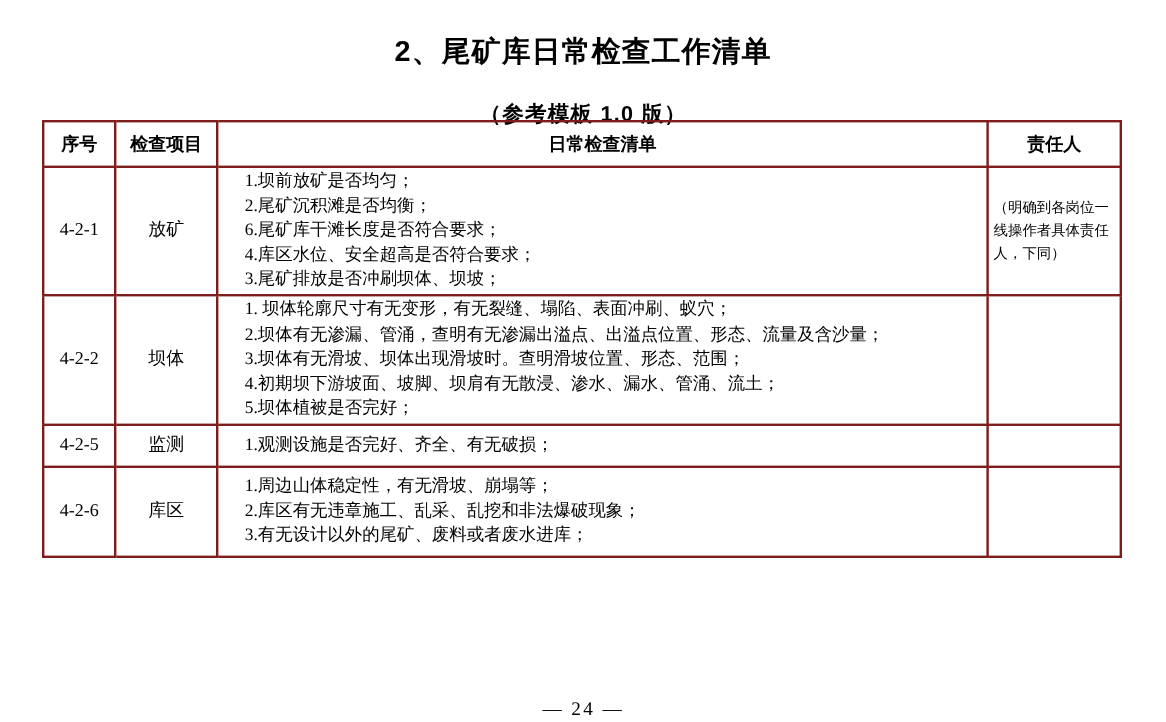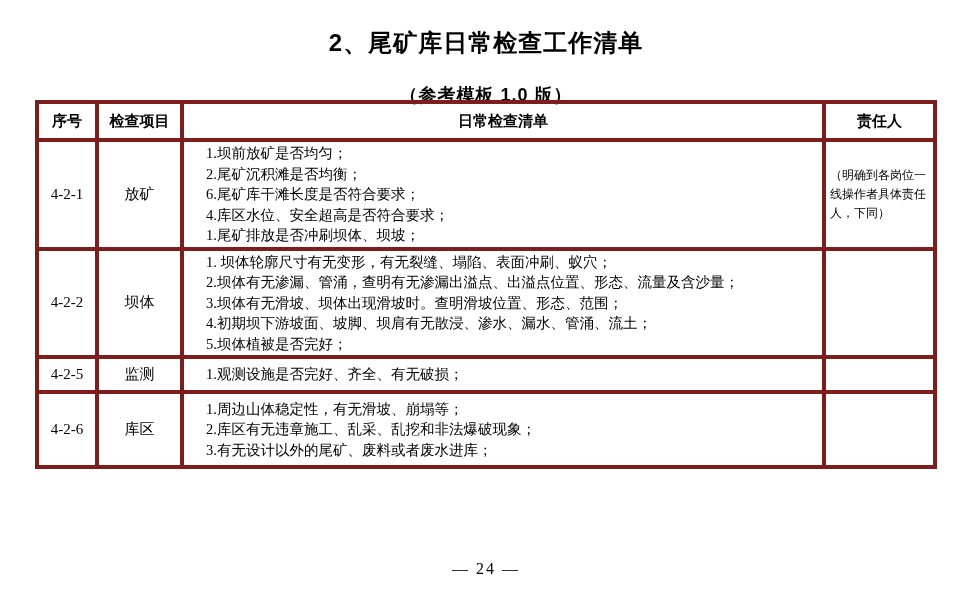--- a/index.html
+++ b/index.html
@@ -30,21 +30,21 @@
   table.inspection {
     position: absolute;
     left: 35px;
     top: 100px;
     width: 898px;
     border-collapse: collapse;
     table-layout: fixed;
   }
   table.inspection th,
   table.inspection td {
-    border: 4px solid #7f1d1d;
+    border: 2px solid #7f1d1d;
     overflow: hidden;
   }
   table.inspection th {
     font-family: "Liberation Sans", "DejaVu Sans", sans-serif;
     font-weight: bold;
     font-size: 15px;
     text-align: center;
     vertical-align: middle;
     height: 38px;
   }
@@ -66,21 +66,21 @@
     font-size: 12px;
     line-height: 19px;
     padding: 2px 4px;
     text-align: left;
   }
   .checklist-line { white-space: nowrap; }
   .page-footer {
     position: absolute;
     left: 0;
     right: 0;
-    top: 560px;
+    top: 583px;
     text-align: center;
     font-size: 16px;
     letter-spacing: 2px;
   }
 </style>
 </head>
 <body>
 
 <div class="page">
   <div class="page-title">2、尾矿库日常检查工作清单</div>
@@ -103,21 +103,21 @@
     </thead>
     <tbody>
       <tr style="height:102px">
         <td class="cell-serial">4-2-1</td>
         <td class="cell-item">放矿</td>
         <td class="cell-checklist">
           <div class="checklist-line">1.坝前放矿是否均匀；</div>
           <div class="checklist-line">2.尾矿沉积滩是否均衡；</div>
           <div class="checklist-line">6.尾矿库干滩长度是否符合要求；</div>
           <div class="checklist-line">4.库区水位、安全超高是否符合要求；</div>
-          <div class="checklist-line">1.尾矿排放是否冲刷坝体、坝坡；</div>
+          <div class="checklist-line">3.尾矿排放是否冲刷坝体、坝坡；</div>
         </td>
         <td class="cell-resp">（明确到各岗位一线操作者具体责任人，下同）</td>
       </tr>
       <tr style="height:108px">
         <td class="cell-serial">4-2-2</td>
         <td class="cell-item">坝体</td>
         <td class="cell-checklist">
           <div class="checklist-line">1. 坝体轮廓尺寸有无变形，有无裂缝、塌陷、表面冲刷、蚁穴；</div>
           <div class="checklist-line">2.坝体有无渗漏、管涌，查明有无渗漏出溢点、出溢点位置、形态、流量及含沙量；</div>
           <div class="checklist-line">3.坝体有无滑坡、坝体出现滑坡时。查明滑坡位置、形态、范围；</div>

